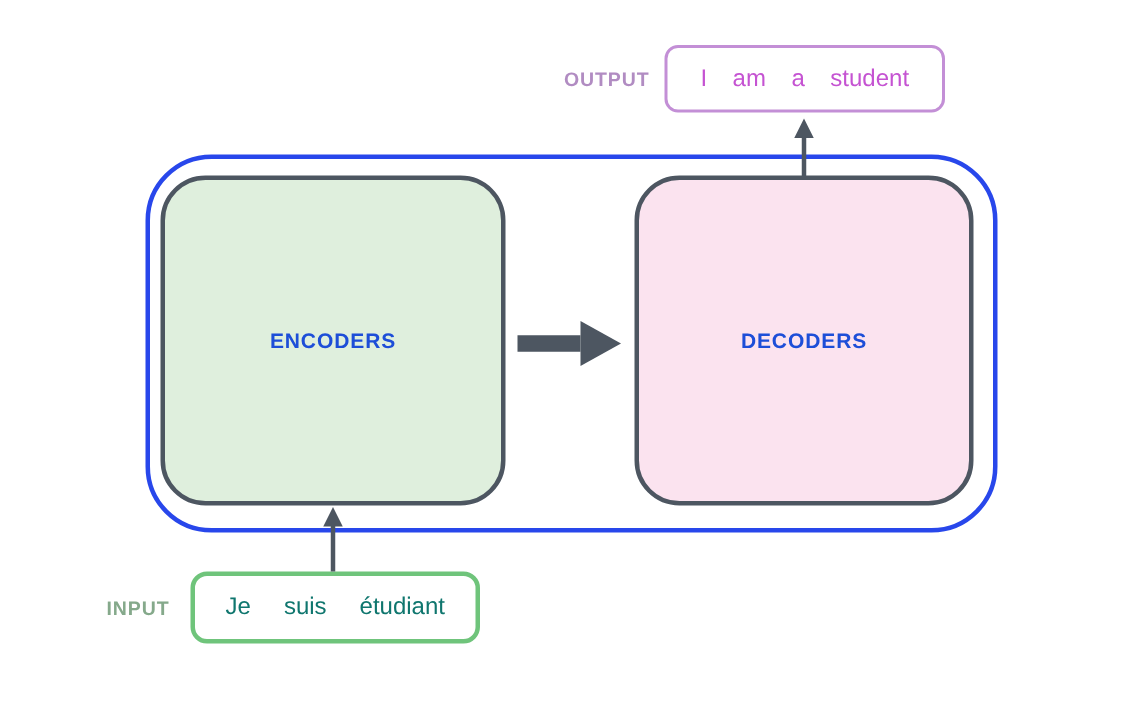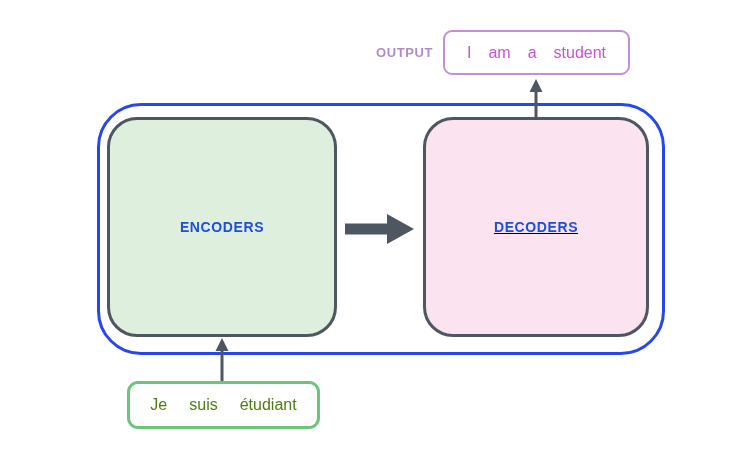--- a/index.html
+++ b/index.html
@@ -36,21 +36,21 @@
     align-items: center;
     justify-content: center;
   }
   .block-label {
     color: #1d4ed8;
     font-size: 14px;
     font-weight: 700;
     letter-spacing: 0.6px;
   }
   .encoders-box { left: 107px; width: 230px; background: #dfefdd; }
-  .decoders-box { left: 423px; width: 226px; background: #fbe3ef; text-decoration: underline; }
+  .decoders-box { left: 423px; width: 226px; background: #fbe3ef; }
 
   
   .phrase-box {
     display: flex;
     align-items: center;
     justify-content: center;
     background: #ffffff;
     font-size: 16px;
   }
   .output-box {
@@ -60,21 +60,21 @@
     border-radius: 9px;
     gap: 17px;
     color: #c553d2;
   }
   .input-box {
     left: 127px; top: 381px;
     width: 193px; height: 48px;
     border: 3px solid #6fc47b;
     border-radius: 11px;
     gap: 22px;
-    color: #4d7c0f;
+    color: #0f766e;
   }
 
   
   .side-label {
     display: flex;
     align-items: center;
     justify-content: flex-end;
     font-size: 13px;
     font-weight: 700;
     letter-spacing: 0.6px;
@@ -114,20 +114,21 @@
   <div class="abs stack-outline"></div>
 
   <div class="abs block encoders-box">
     <span class="block-label">ENCODERS</span>
   </div>
 
   <div class="abs block decoders-box">
     <span class="block-label">DECODERS</span>
   </div>
 
+  <div class="abs side-label input-side-label">INPUT</div>
 
   <div class="abs phrase-box input-box">
     <span>Je</span>
     <span>suis</span>
     <span>étudiant</span>
   </div>
 
   <svg class="abs arrows-layer" width="756" height="474" viewBox="0 0 756 474">
 
     <g fill="#4d5661" stroke="#4d5661">

